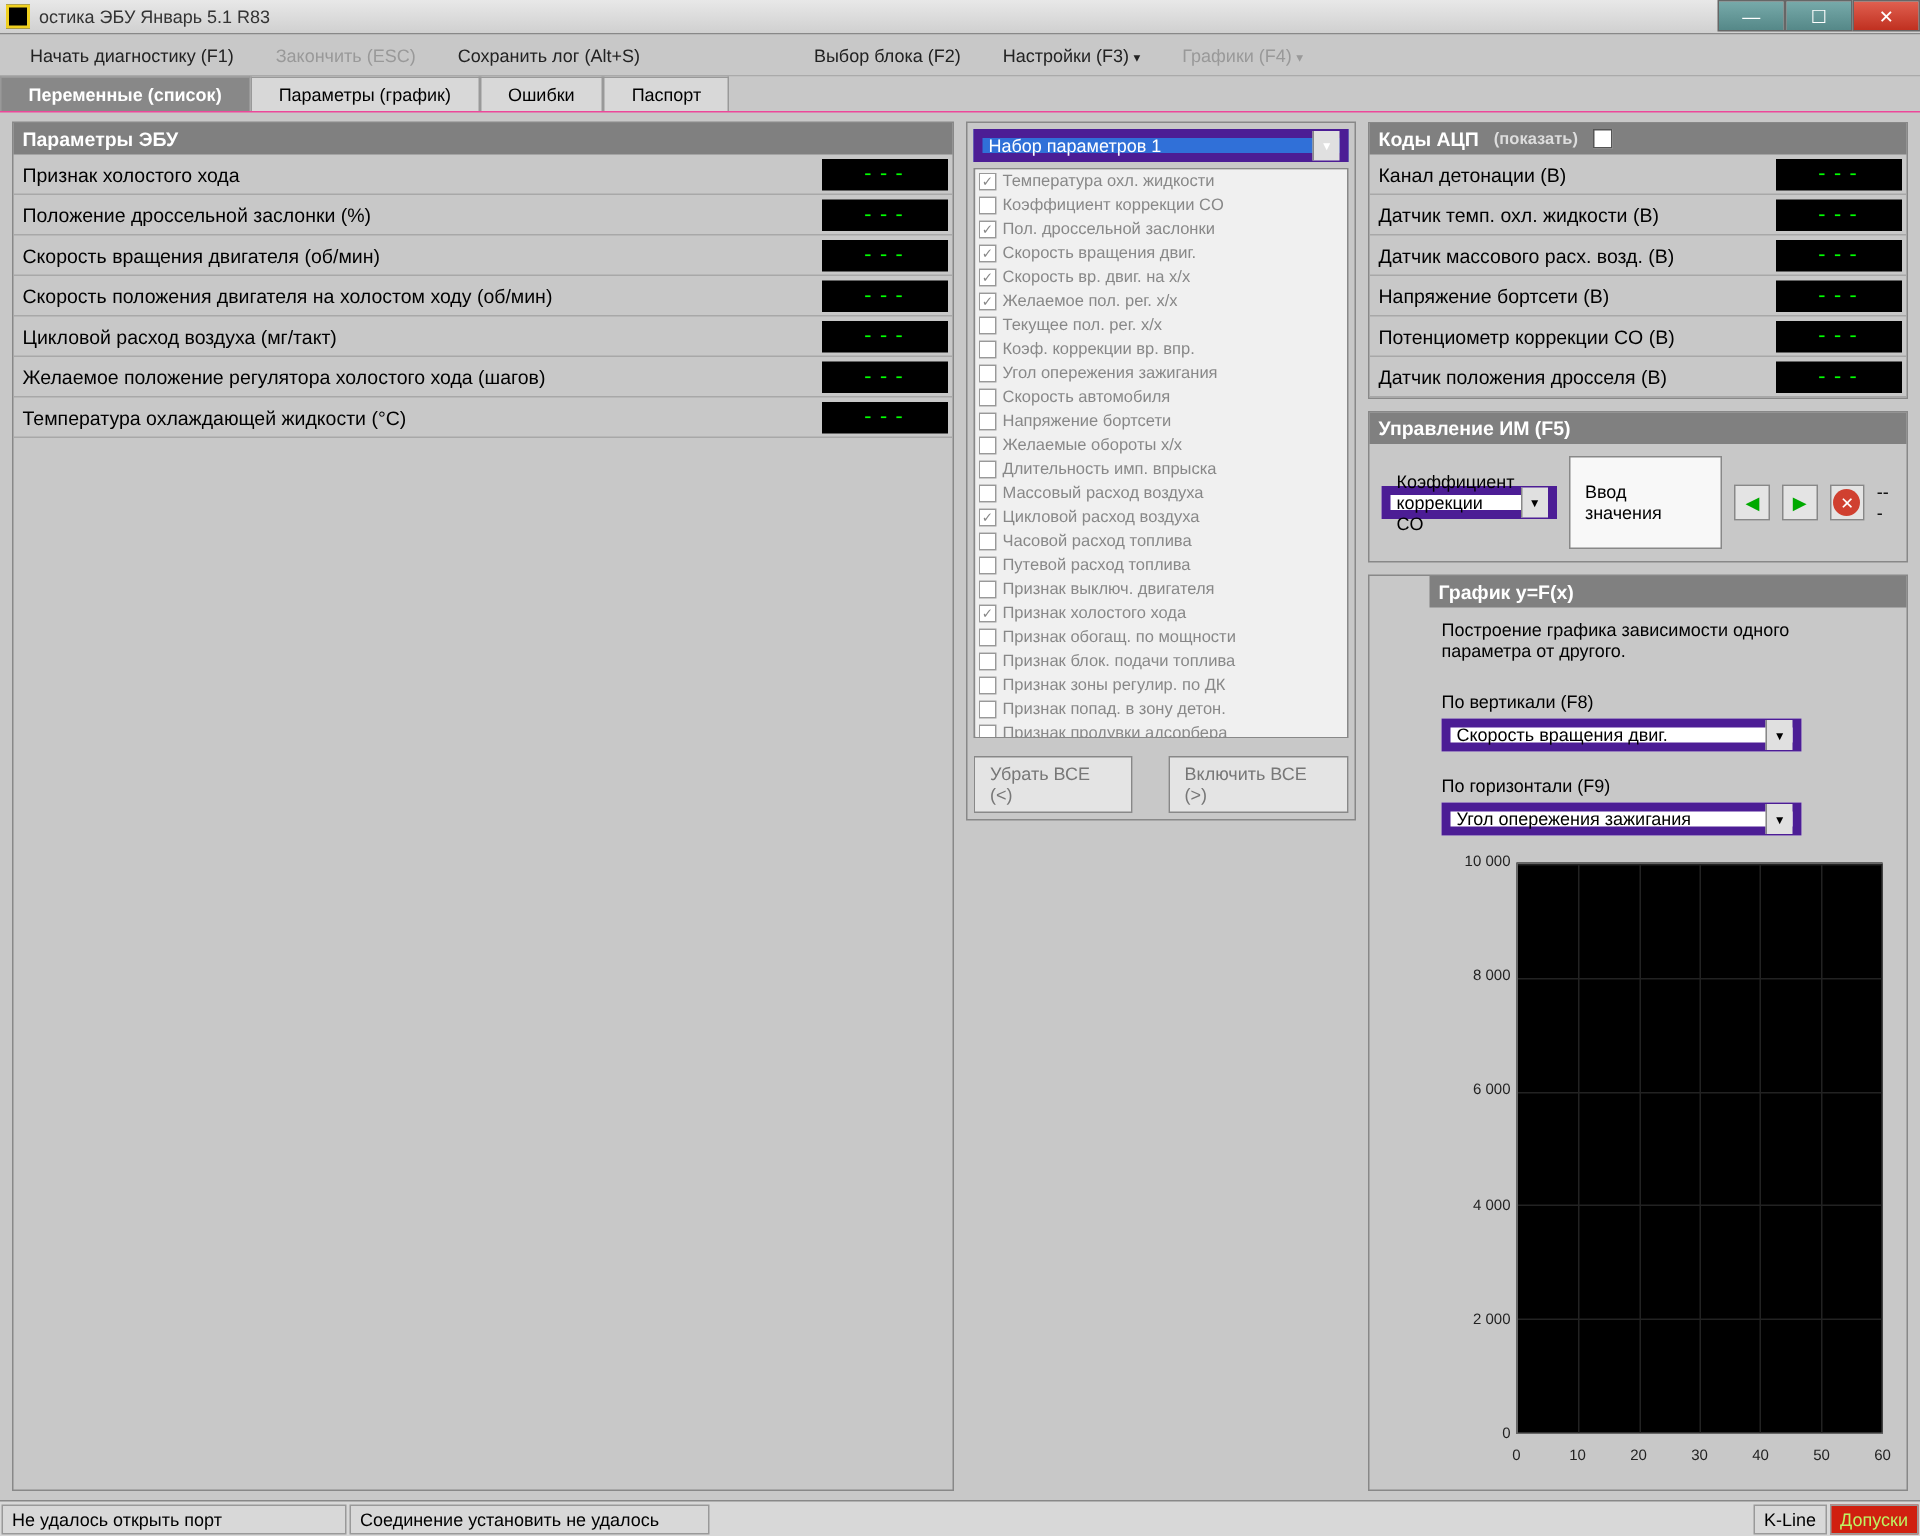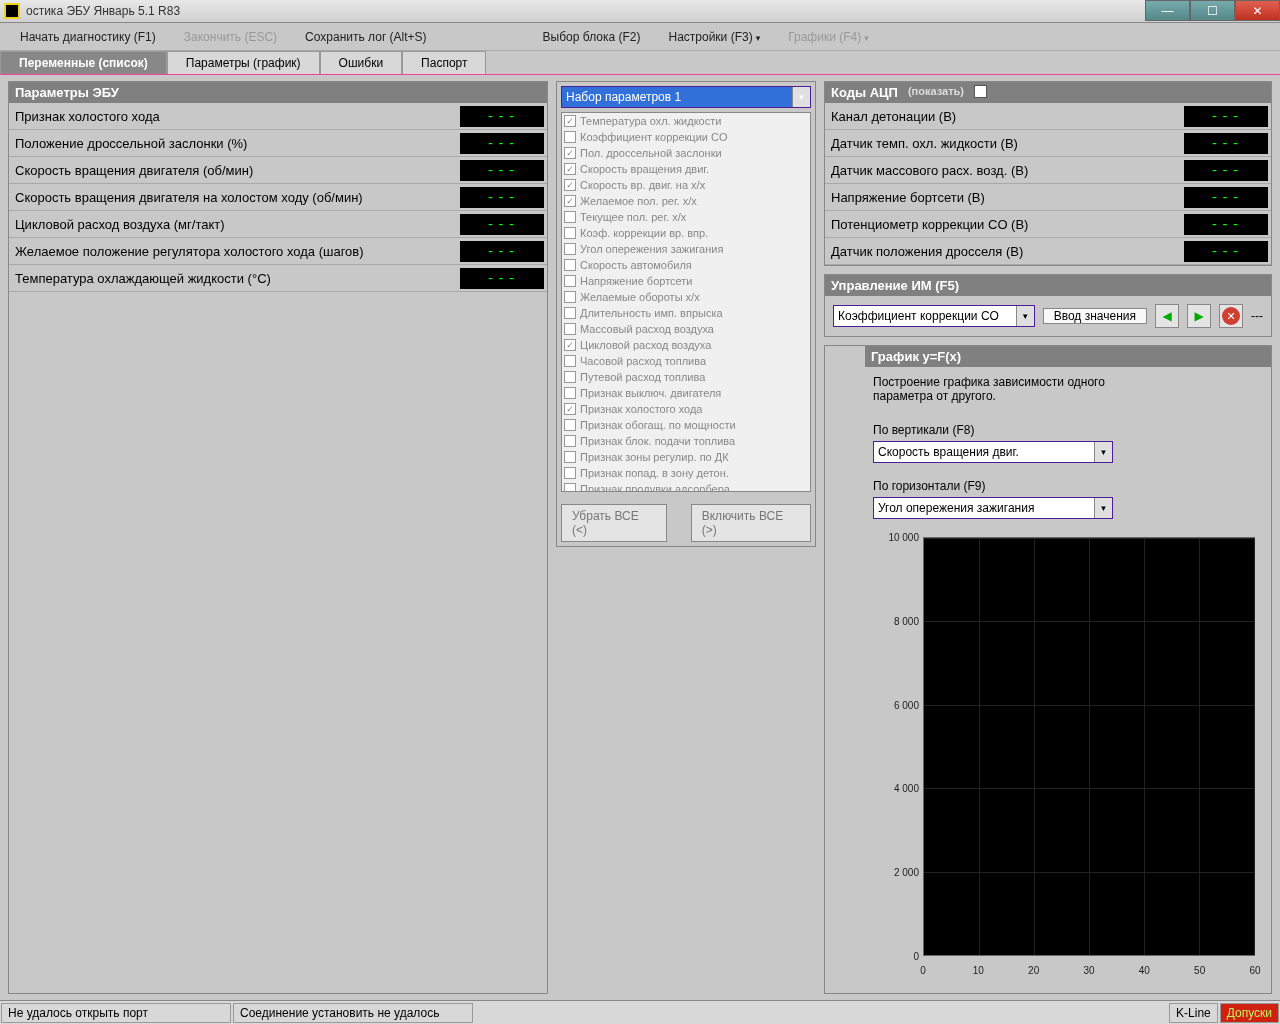--- a/index.html
+++ b/index.html
@@ -22,58 +22,58 @@
 .menubar .caret::after { content: "▾"; margin-left: 3px; font-size: 9px; }
 
 
 .tabs { height: 24px; display: flex; border-bottom: 1px solid #ec4899; background: #c8c8c8; }
 .tab { padding: 4px 18px; border: 1px solid #999; border-bottom: none; background: #d8d8d8; font-size: 12px; margin-right: 0; cursor: pointer; }
 .tab.active { background: #888; color: #fff; font-weight: bold; }
 
 
 .main { display: flex; gap: 8px; padding: 6px 8px; height: calc(100% - 23px - 28px - 24px - 24px); }
 
-.col-left { width: 540px; display: flex; flex-direction: column; }
+.col-left { width: 628px; display: flex; flex-direction: column; }
 .col-mid { width: 260px; display: flex; flex-direction: column; gap: 8px; }
 .col-right { flex: 1; display: flex; flex-direction: column; gap: 8px; }
 
 .panel { border: 1px solid #888; background: #c8c8c8; }
 .panel-hdr { background: #808080; color: #fff; font-weight: bold; padding: 3px 6px; font-size: 13px; }
 .panel-body { padding: 4px; }
 
 
 .param-row { display: flex; align-items: center; border-bottom: 1px solid #a8a8a8; height: 27px; }
 .param-label { flex: 1; padding: 0 6px; font-size: 13px; }
 .param-value { width: 84px; height: 21px; background: #000; color: #0f0; display: flex; align-items: center; justify-content: center; font-family: monospace; font-size: 14px; letter-spacing: 2px; margin-right: 3px; }
 
 
-.select-box { width: 100%; border: 1px solid #4c1d95; height: 22px; display: flex; align-items: center; background: #fff; }
+.select-box { width: 100%; border: 6px solid #4c1d95; height: 22px; display: flex; align-items: center; background: #fff; }
 .select-box.highlighted { background: #3070d8; color: #fff; }
 .select-box span { flex: 1; padding: 0 4px; font-size: 12px; }
 .select-box .dd { width: 18px; height: 20px; background: #e0e0e0; border-left: 1px solid #888; display: flex; align-items: center; justify-content: center; font-size: 8px; }
 
 
 .cbox-list { height: 380px; border: 1px solid #888; background: #f0f0f0; overflow-y: scroll; margin-top: 4px; }
 .cbox-item { display: flex; align-items: center; gap: 4px; padding: 0 2px; height: 16px; font-size: 11px; color: #888; }
 .cbox-item .cb { width: 12px; height: 12px; border: 1px solid #999; background: #fff; display: flex; align-items: center; justify-content: center; font-size: 9px; color: #888; }
 
 .btn-row { display: flex; gap: 24px; margin-top: 12px; justify-content: center; }
 .btn { border: 1px solid #888; background: #e4e4e4; padding: 4px 10px; font-size: 12px; color: #777; cursor: pointer; }
 
 
-.adc-hdr { display: flex; gap: 10px; }
+.adc-hdr { display: flex; align-items: center; gap: 10px; }
 .adc-hdr .show { font-size: 11px; color: #ddd; }
 .adc-hdr .cb2 { width: 13px; height: 13px; border: 1px solid #555; background: #fff; display: flex; align-items: center; justify-content: center; font-size: 10px; }
 
 
 .im-body { display: flex; align-items: center; gap: 8px; padding: 8px; }
 .im-body .select-box { flex: 1; }
 .small-btn { width: 24px; height: 24px; border: 1px solid #888; background: #e4e4e4; display: flex; align-items: center; justify-content: center; cursor: pointer; }
 .small-btn.green { color: #0a0; }
-.txt-btn { border: 1px solid #888; background: #f8f8f8; padding: 0 10px; font-size: 12px; cursor: pointer; }
+.txt-btn { border: 1px solid #888; background: #f8f8f8; padding: 16px 10px; font-size: 12px; cursor: pointer; }
 
 
 .graph-body { display: flex; gap: 10px; padding: 8px; }
 .graph-left { width: 240px; font-size: 12px; }
 .graph-left p { margin-bottom: 20px; }
 .graph-left label { display: block; margin-bottom: 4px; margin-top: 16px; }
 .chart { flex: 1; position: relative; }
 .chart-plot { position: absolute; left: 50px; top: 8px; right: 8px; bottom: 28px; background: #000; border: 1px solid #666; }
 .chart-plot .gridline-h { position: absolute; left: 0; right: 0; height: 1px; background: #222; }
 .chart-plot .gridline-v { position: absolute; top: 0; bottom: 0; width: 1px; background: #222; }
@@ -132,21 +132,21 @@
           </div>
           <div class="param-row">
             <div class="param-label">Положение дроссельной заслонки (%)</div>
             <div class="param-value">---</div>
           </div>
           <div class="param-row">
             <div class="param-label">Скорость вращения двигателя (об/мин)</div>
             <div class="param-value">---</div>
           </div>
           <div class="param-row">
-            <div class="param-label">Скорость вращения двигателя на холостом ходу (об/мин)</div>
+            <div class="param-label">Скорость положения двигателя на холостом ходу (об/мин)</div>
             <div class="param-value">---</div>
           </div>
           <div class="param-row">
             <div class="param-label">Цикловой расход воздуха (мг/такт)</div>
             <div class="param-value">---</div>
           </div>
           <div class="param-row">
             <div class="param-label">Желаемое положение регулятора холостого хода (шагов)</div>
             <div class="param-value">---</div>
           </div>

